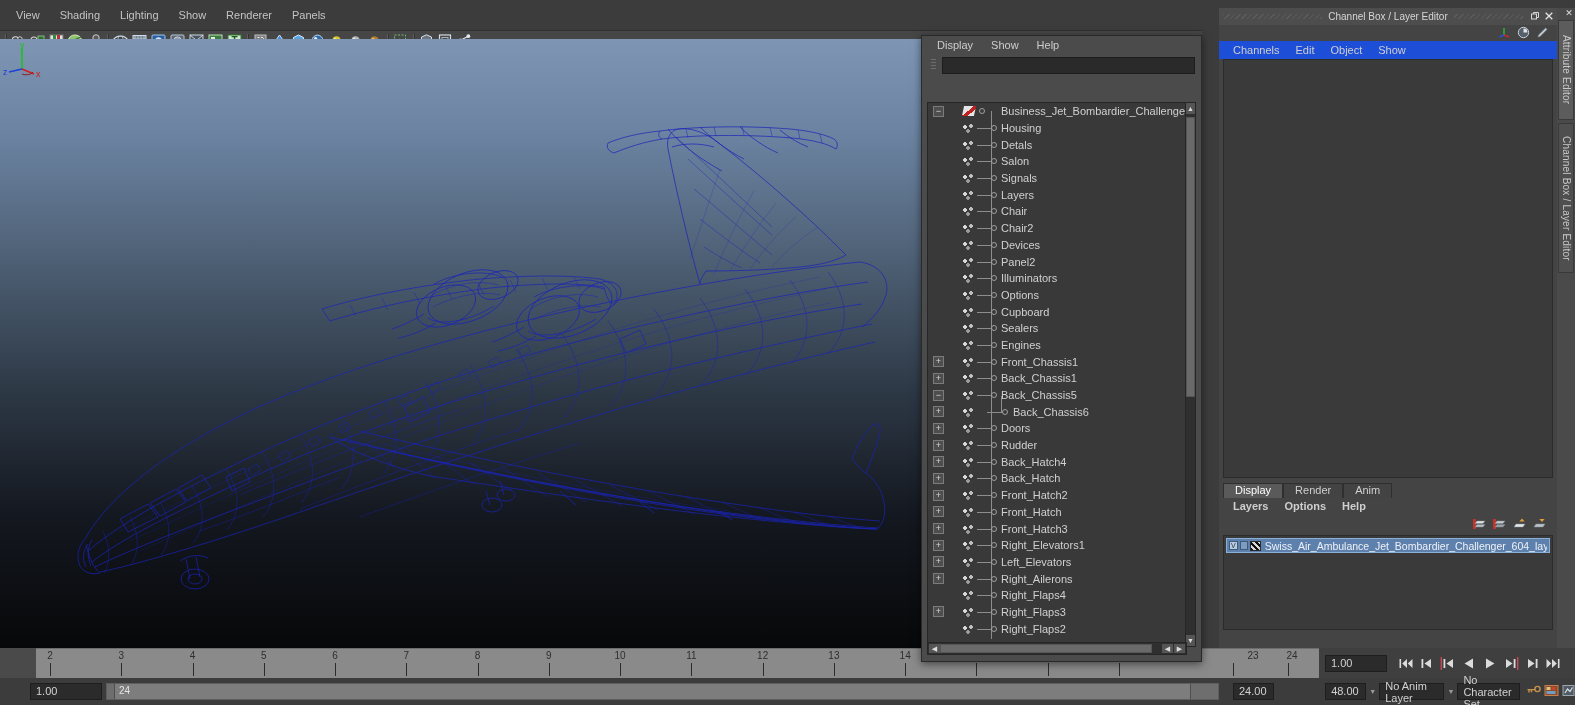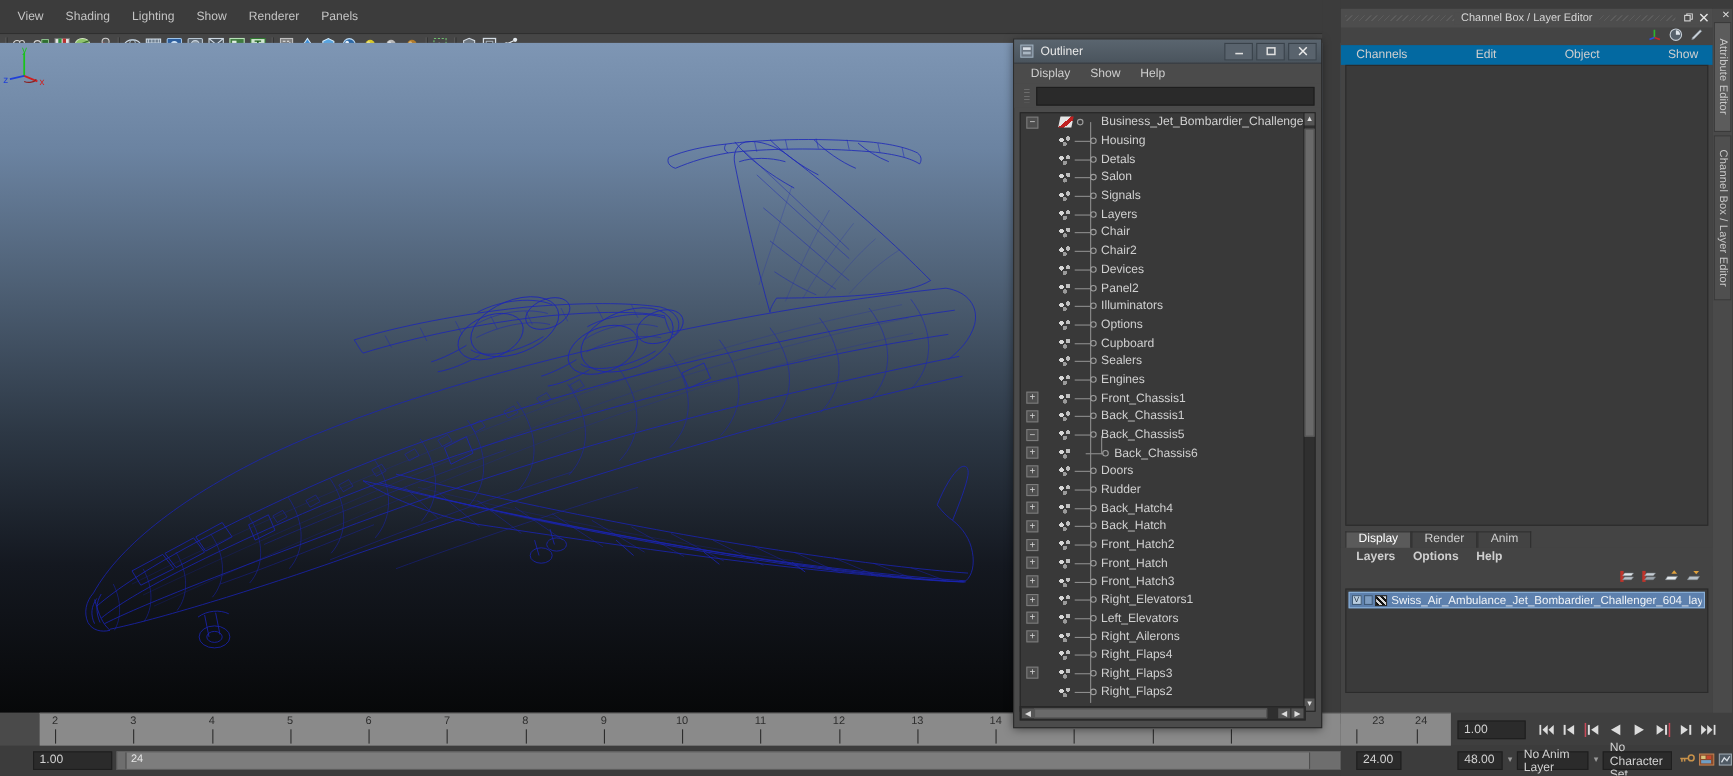--- a/index.html
+++ b/index.html
@@ -95,21 +95,21 @@
   #rp-title{height:17px;background:#4d4d4d;display:flex;align-items:center;justify-content:center;position:relative;}
   #rp-title .hatch{position:absolute;top:6px;height:5px;width:100px;
      background-image:repeating-linear-gradient(135deg,#5c5c5c 0 1px,transparent 1px 4px);}
   #rp-title .hatch.l{left:4px;}
   #rp-title .hatch.r{right:34px;}
   #rp-title-text{font-size:10px;color:#d6d6d6;background:#4d4d4d;padding:0 6px;z-index:2;}
   #rp-win-btns{position:absolute;right:2px;top:2px;display:flex;gap:2px;z-index:3;}
   .rpwb{width:12px;height:12px;background:#4d4d4d;color:#d8d8d8;font-size:9px;display:flex;align-items:center;justify-content:center;}
 
   #rp-icons{height:16px;display:flex;align-items:center;justify-content:flex-end;padding-right:8px;gap:6px;background:#444;}
-  #cb-menubar{height:18px;display:flex;padding-left:6px;background:#0369a1;gap:46px;}
+  #cb-menubar{height:18px;display:flex;padding-left:6px;background:#1d4ed8;}
   #cb-menubar .mi{font-size:11px;color:#cfcfcf;padding:0 8px;line-height:18px;}
   #cb-body{margin:0 4px;height:419px;background:#3a3a3a;border:1px solid #2b2b2b;}
 
   #layer-tabs{display:flex;align-items:flex-end;height:16px;margin:4px 0 0 4px;}
   .ltab{height:15px;padding:0 11px;font-size:11px;color:#cfcfcf;background:#434343;border:1px solid #2f2f2f;border-bottom:none;line-height:13px;}
   .ltab.active{background:#5a5a5a;color:#fff;}
   #layer-menubar{height:17px;display:flex;align-items:center;padding-left:6px;background:#444;font-weight:bold;}
   #layer-menubar .mi{font-size:11px;color:#cfcfcf;padding:0 8px;line-height:17px;}
   #layer-btns{height:18px;display:flex;align-items:center;justify-content:flex-end;gap:5px;padding-right:10px;}
   .lbtn{width:15px;height:14px;position:relative;}
@@ -569,44 +569,20 @@
   <div id="rangebar">
     <div class="numfield" style="width:72px;margin-left:30px;">1.00</div>
     <div id="range-track">
       <div id="range-handleL"></div>
       <div id="range-start-lbl" style="left:12px;">24</div>
       <div id="range-end-box"></div>
     </div>
   </div>
 
   <div id="outliner">
-    <div id="ol-titlebar">
-      <svg width="13" height="13" viewBox="0 0 13 13">
-        <rect x="1" y="1" width="11" height="11" fill="#6b7682" stroke="#9fb0bf"></rect>
-        <rect x="3" y="3" width="7" height="2.4" fill="#d7dee5"></rect>
-        <rect x="3" y="7" width="7" height="2.4" fill="#a9b6c2"></rect>
-      </svg>
-      <div id="ol-title">Outliner</div>
-      <div style="flex:1"></div>
-      <div class="winbtn">
-        <svg width="9" height="9" viewBox="0 0 9 9">
-            <rect x="1" y="6" width="7" height="1.4" fill="#e0e0e0"></rect>
-          </svg>
-      </div>
-      <div class="winbtn">
-        <svg width="9" height="9" viewBox="0 0 9 9">
-            <rect x="1" y="1.5" width="7" height="6" fill="none" stroke="#e0e0e0" stroke-width="1.4"></rect>
-          </svg>
-      </div>
-      <div class="winbtn" style="margin-right:4px;">
-        <svg width="9" height="9" viewBox="0 0 9 9">
-            <path d="M1 1 L8 8 M8 1 L1 8" stroke="#e8e8e8" stroke-width="1.4"></path>
-          </svg>
-      </div>
-    </div>
 
     <div id="ol-menubar">
       <div class="mi">Display</div>
       <div class="mi">Show</div>
       <div class="mi">Help</div>
     </div>
 
     <div id="ol-searchrow">
       <div id="ol-dots"></div>
       <input id="ol-search" value="" placeholder="" style="">

